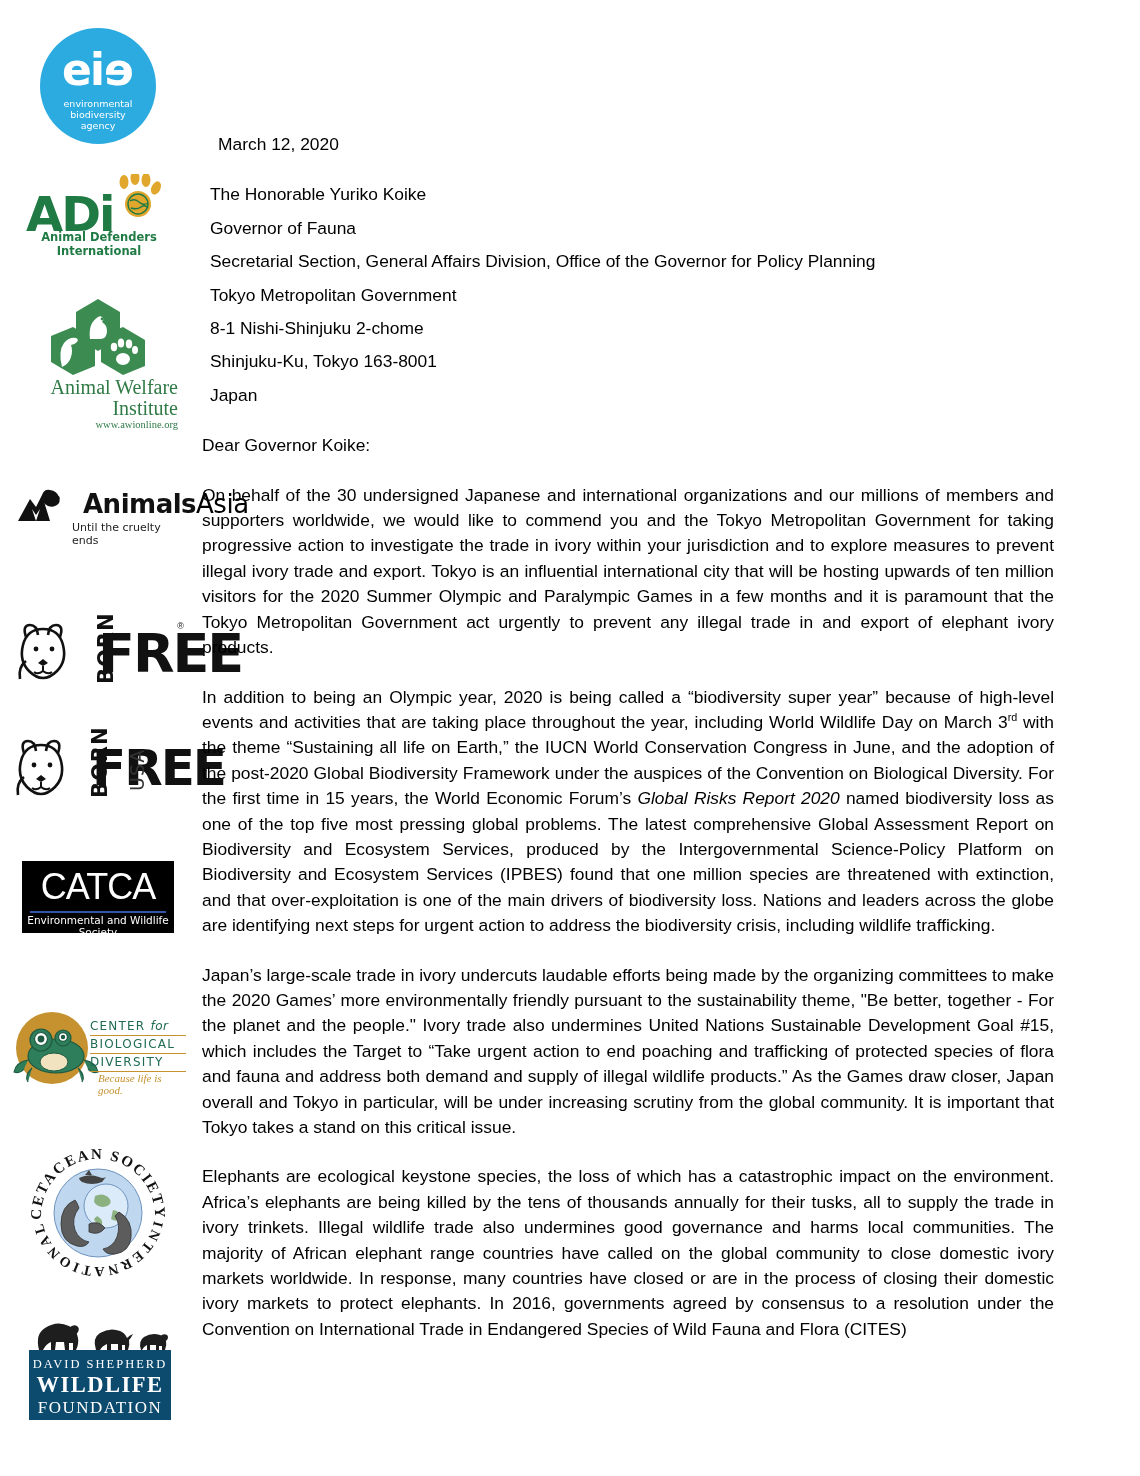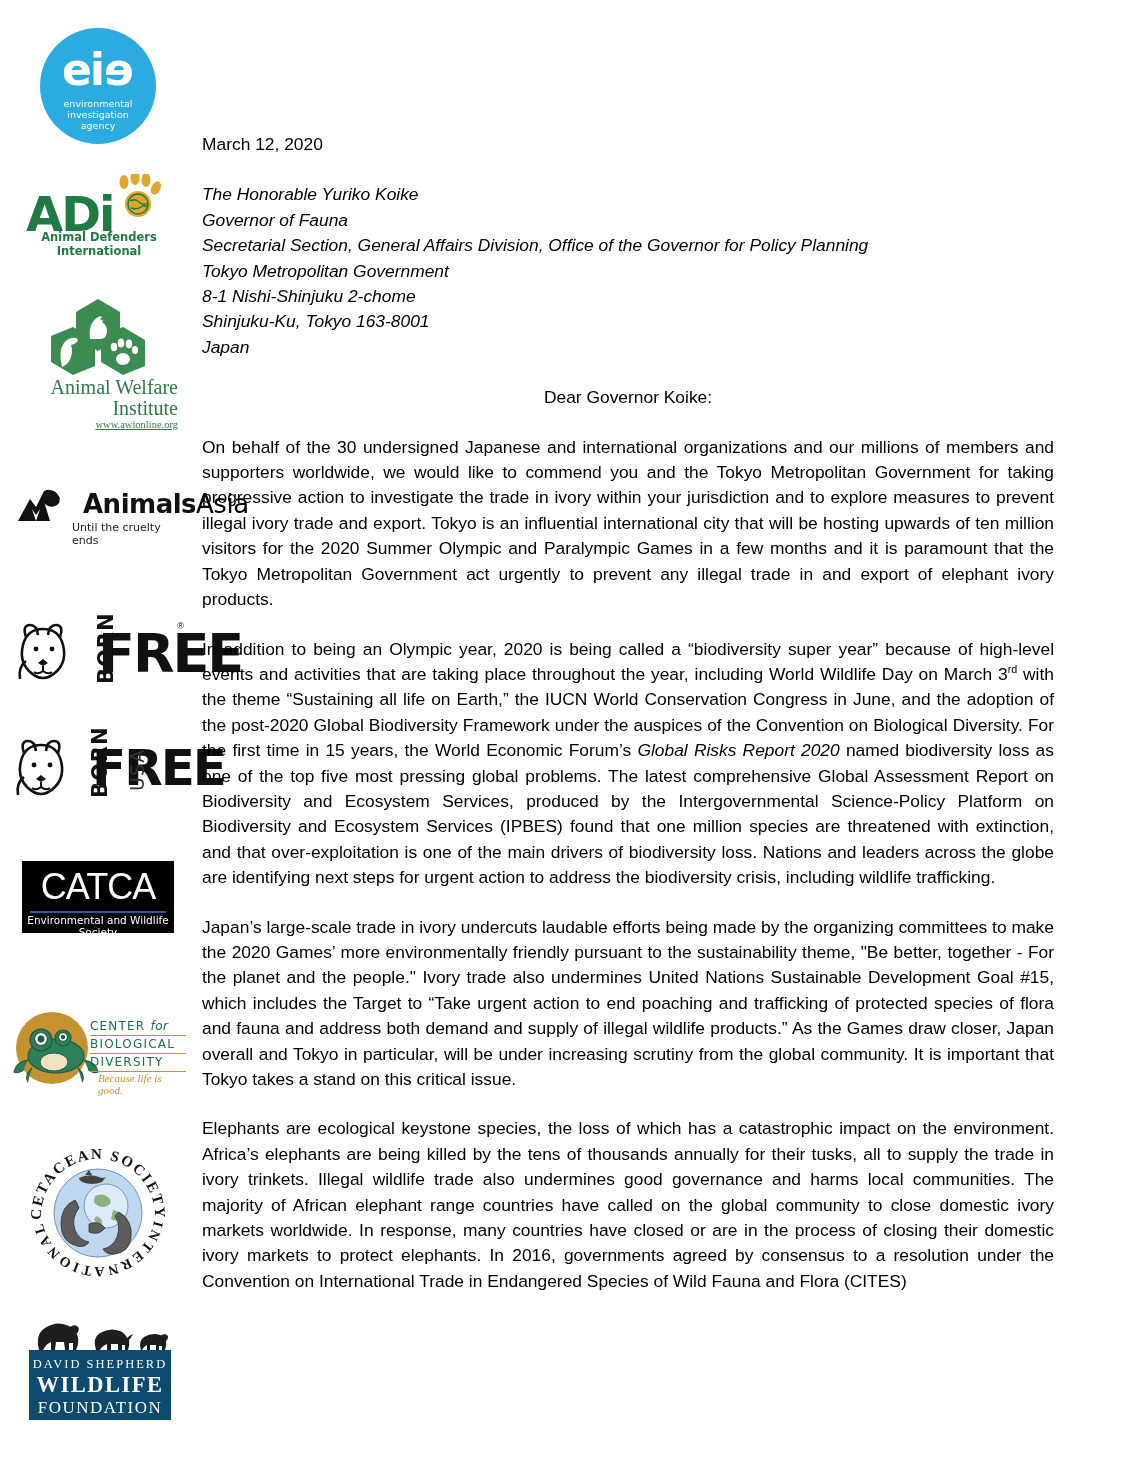--- a/index.html
+++ b/index.html
@@ -127,21 +127,20 @@
     line-height: 21px;
     color: #2F7A45;
   }
   .awi-url {
     position: absolute;
     left: 0; right: 0;
     top: 122px;
     font-family: "Liberation Serif", serif;
     font-size: 10.5px;
     color: #2F7A45;
-    text-decoration: underline;
   }
 
   
   .aa {
     width: 172px;
     height: 66px;
     position: relative;
   }
   .aa-text {
     position: absolute;
@@ -334,23 +333,23 @@
   .letter {
     position: absolute;
     left: 202px;
     top: 132px;
     width: 852px;
     font-family: "Liberation Sans", sans-serif;
     font-size: 17.4px;
     line-height: 25.4px;
     color: #000000;
   }
-  .letter .date { margin: 0 0 25px 0; }
-  .addr-line { margin: 0; white-space: nowrap; font-style: italic; }
-  .salutation { margin: 25px 0 24px 0; text-align: center; }
+  .letter .date { margin: 0 0 25px 16px; }
+  .addr-line { margin: 8px; white-space: nowrap; }
+  .salutation { margin: 25px 0 24px 0; }
   .para {
     margin: 0 0 24px 0;
     text-align: justify;
     text-justify: inter-word;
   }
   .para:last-child { margin-bottom: 16px; }
   .para i { font-style: italic; }
   .para sup { font-size: 0.62em; vertical-align: super; line-height: 0; }
 </style>
 </head>
@@ -358,21 +357,21 @@
 
 <div class="page">
 
   <div class="logo-rail">
 
     <div class="logo-slot" style="top:18px;height:136px;">
       <div class="eia-circle">
         <div class="eia-wordmark">e<span class="flip">i</span><span class="flip">e</span></div>
         <div class="eia-sub">
           <div>environmental</div>
-          <div>investigation</div>
+          <div>biodiversity</div>
           <div>agency</div>
         </div>
       </div>
     </div>
 
     <div class="logo-slot" style="top:170px;height:94px;">
       <div class="adi">
         <svg class="adi-paw" viewBox="0 0 56 48">
           <ellipse cx="14" cy="8" rx="4.5" ry="7" fill="#E0A72C"></ellipse>
           <ellipse cx="25" cy="4" rx="4.5" ry="7" fill="#E0A72C"></ellipse>

